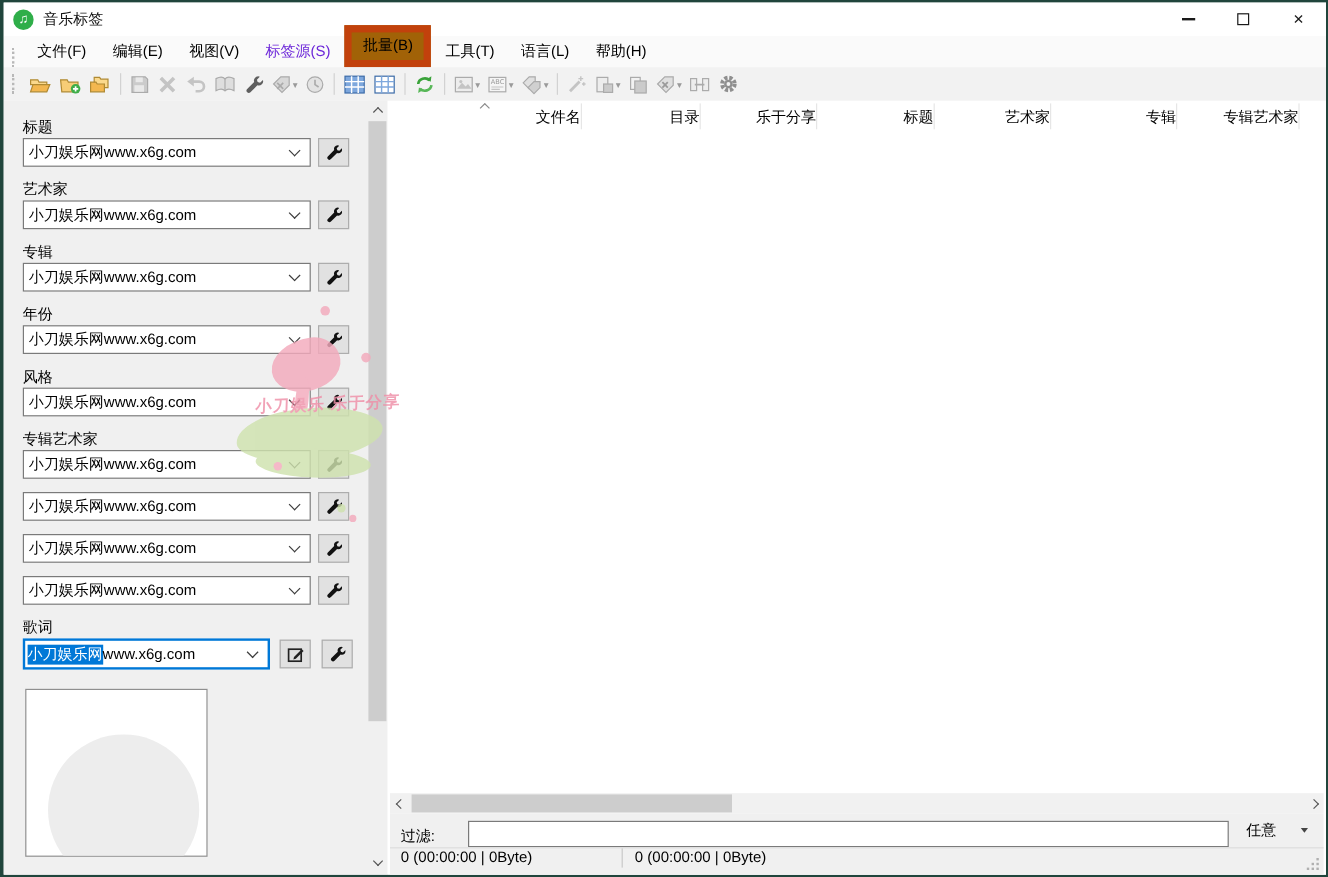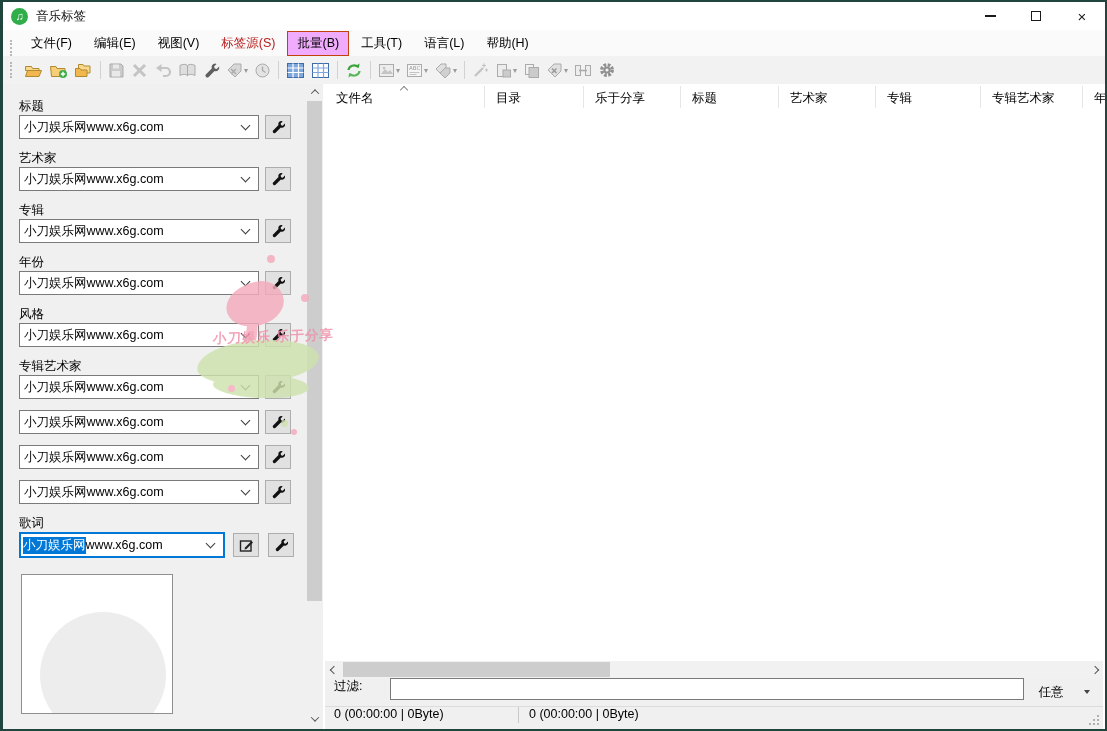--- a/index.html
+++ b/index.html
@@ -20,22 +20,22 @@
   .title { color:#111; }
   .winbtns { position:absolute; right:0; top:0; height:28px; display:flex; }
   .wbtn { width:46px; height:28px; display:flex; align-items:center; justify-content:center; color:#1a1a1a; }
   .minus { width:11px; height:1.5px; background:#1a1a1a; }
   .maxbox { width:10px; height:10px; border:1.2px solid #1a1a1a; }
   .xglyph { font-size:15px; line-height:1; }
   
   .menubar { position:absolute; left:0; top:28px; right:0; height:26px; background:#fafafa; display:flex; align-items:flex-end; padding-left:7px; }
   .grip { width:4px; height:16px; border-left:2px dotted #b8b8b8; margin-right:7px; }
   .mitem { padding:4px 10px; margin-right:2px; white-space:nowrap; }
-  .mitem.disabled { color:#b91c1c; }
-  .mitem.active { border:1px solid #c2410c; background:#f0abfc; padding:3px 9px; }
+  .mitem.disabled { color:#6d28d9; }
+  .mitem.active { border:6px solid #c2410c; background:#a16207; padding:3px 9px; }
   
   .toolbar { position:absolute; left:0; top:54px; right:0; height:28px; background:#f2f2f2; display:flex; align-items:center; padding-left:7px; }
   .tbtn { height:24px; display:flex; align-items:center; justify-content:center; margin:0 1px; padding:0 2px; }
   .tsep { width:1px; height:18px; background:#d2d2d2; margin:0 4px; }
   .tcaret { font-size:8px; color:#9a9a9a; margin-left:1px; }
   
   .left-panel { position:absolute; left:0; top:82px; width:320px; bottom:0; background:#f0f0f0; }
   .panel-inner { position:absolute; left:16px; top:14px; }
   .field { margin-bottom:11px; }
   .flabel { height:14px; margin-bottom:3px; white-space:nowrap; }
@@ -55,28 +55,28 @@
   .cd { position:absolute; left:18px; top:37px; width:126px; height:126px; border-radius:50%; background:#ededed; }
   
   .vscroll { position:absolute; left:303px; top:82px; width:17px; bottom:2px; background:#f0f0f0; }
   .sarrow { position:absolute; left:0; width:17px; height:16px; display:flex; align-items:center; justify-content:center; }
   .chev-u { width:6px; height:6px; border-left:1.4px solid #555; border-top:1.4px solid #555; transform:rotate(45deg) translate(1px,1px); }
   .chev-d { width:6px; height:6px; border-right:1.4px solid #555; border-bottom:1.4px solid #555; transform:rotate(45deg) translate(-1px,-1px); }
   .vthumb { position:absolute; left:1px; top:17px; width:15px; height:500px; background:#cdcdcd; }
   
   .main { position:absolute; left:320px; top:82px; right:0; bottom:0; background:#fff; }
   .thead { position:absolute; left:2px; top:2px; right:0; height:22px; display:flex; overflow:hidden; }
-  .col { flex:none; height:22px; padding:4px 0 0 11px; border-right:1px solid #e6e6e6; white-space:nowrap; overflow:hidden; }
+  .col { flex:none; height:22px; padding:4px 0 0 11px; border-right:1px solid #e6e6e6; white-space:nowrap; overflow:hidden;text-align:right; }
   .sortcaret { position:absolute; left:76px; top:1px; width:6px; height:6px; border-left:1.3px solid #8a8a8a; border-top:1.3px solid #8a8a8a; transform:rotate(45deg); }
   .hscroll { position:absolute; left:2px; right:2px; bottom:51px; height:17px; background:#f1f1f1; }
   .harrow { position:absolute; top:0; width:17px; height:17px; display:flex; align-items:center; justify-content:center; }
   .chev-l { width:6px; height:6px; border-left:1.4px solid #555; border-bottom:1.4px solid #555; transform:rotate(45deg); }
   .chev-r { width:6px; height:6px; border-right:1.4px solid #555; border-top:1.4px solid #555; transform:rotate(45deg); }
   .hthumb { position:absolute; left:18px; top:1px; width:267px; height:15px; background:#cdcdcd; }
-  .filterrow { position:absolute; left:2px; right:2px; bottom:23px; height:28px; background:#f0f0f0; display:flex; align-items:flex-start;gap:20px; }
+  .filterrow { position:absolute; left:2px; right:2px; bottom:23px; height:28px; background:#f0f0f0; display:flex; align-items:flex-end;gap:20px; }
   .flab { margin-left:9px; white-space:nowrap; }
   .filterinput { margin-left:8px; width:634px; height:22px; border:1px solid #7a7a7a; background:#fff; font:12.5px "Liberation Sans","DejaVu Sans",sans-serif; padding:0 5px; outline:none; }
   .modebtn { position:absolute; right:4px; top:2px; width:96px; height:24px; display:flex; align-items:center; justify-content:center; }
   .modecaret { position:absolute; right:9px; top:10px; width:0; height:0; border-left:3.5px solid transparent; border-right:3.5px solid transparent; border-top:4.5px solid #444; }
   .statusbar { position:absolute; left:2px; right:2px; bottom:0; height:23px; background:#f0f0f0; border-top:1px solid #dcdcdc; display:flex; }
   .ssec { padding-left:10px; white-space:nowrap; }
   .ssec.first { width:193px; padding-left:9px; }
   .ssep { width:1px; height:16px; background:#c9c9c9; }
   .rgrip { position:absolute; right:4px; bottom:4px; width:2px; height:2px; background:#b0b0b0;
            box-shadow:-4px 0 #b0b0b0,-8px 0 #b0b0b0,0 -4px #b0b0b0,0 -8px #b0b0b0,-4px -4px #b0b0b0; }

